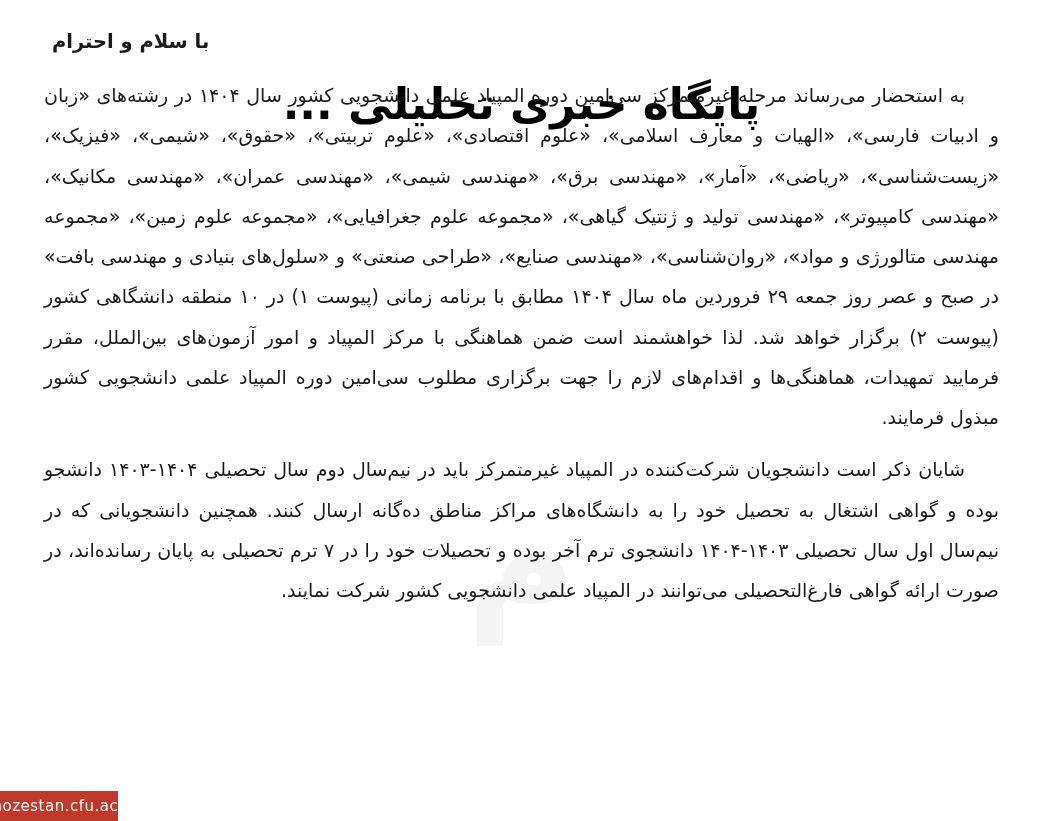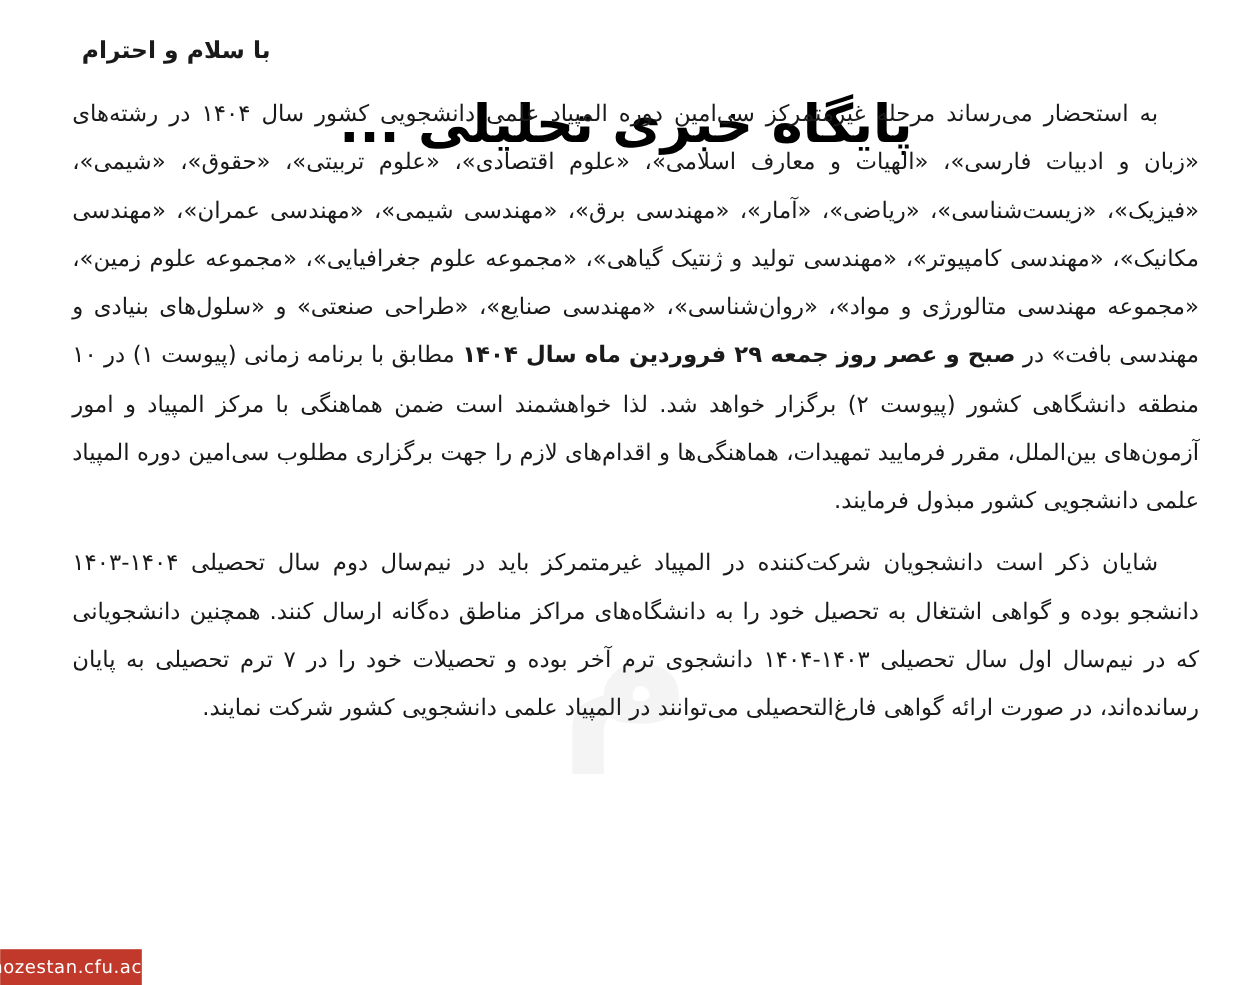--- a/index.html
+++ b/index.html
@@ -42,21 +42,21 @@
     font-weight: bold;
     color: #f4f4f4;
     z-index: 0;
     pointer-events: none;
     white-space: nowrap;
   }
 
   .page {
     position: relative;
     z-index: 1;
-    padding: 16px 44px 0 60px;
+    padding: 16px 44px 0 44px;
     box-sizing: border-box;
     direction: rtl;
   }
 
   .salutation {
     font-size: 19.5px;
     font-weight: bold;
     text-align: left;
     margin: 8px 0 16px 8px;
     line-height: 1.8;
@@ -64,21 +64,21 @@
 
   p.body-text {
     font-size: 19px;
     line-height: 2.12;
     text-align: justify;
     text-justify: inter-word;
     margin: 0 0 12px 0;
     text-indent: 34px;
   }
   b {
-    font-weight: bold;
+    font-weight: normal;
   }
 
   
   .stamp {
     position: absolute;
     left: 0;
     bottom: 0;
     width: 118px;
     height: 30px;
     background: #c0392b;

